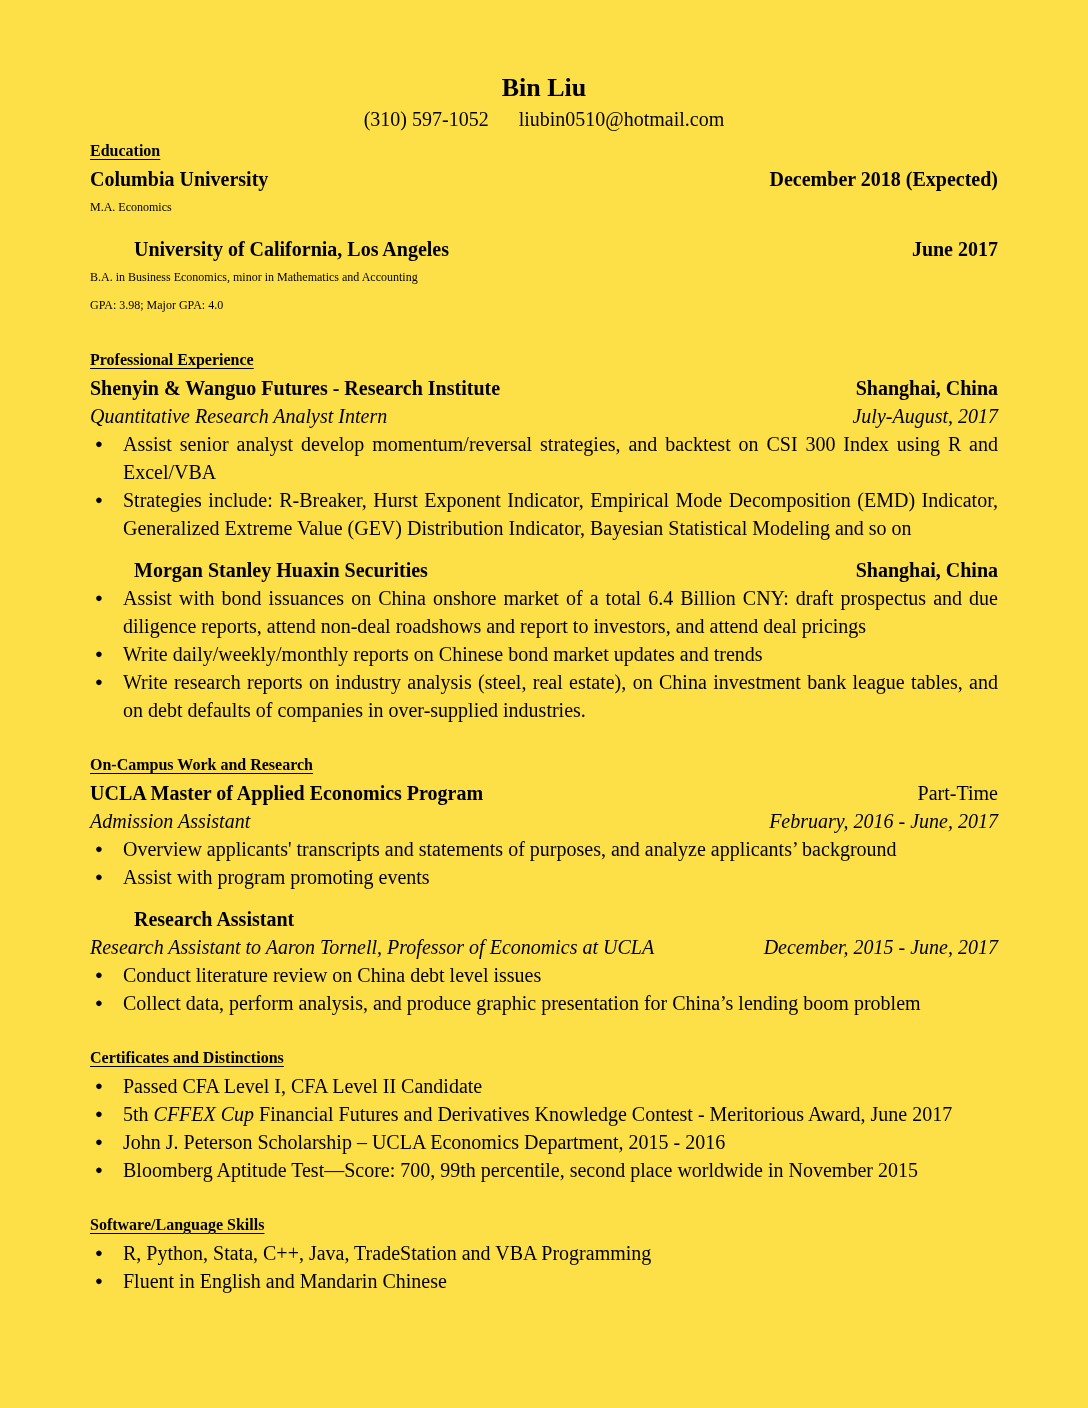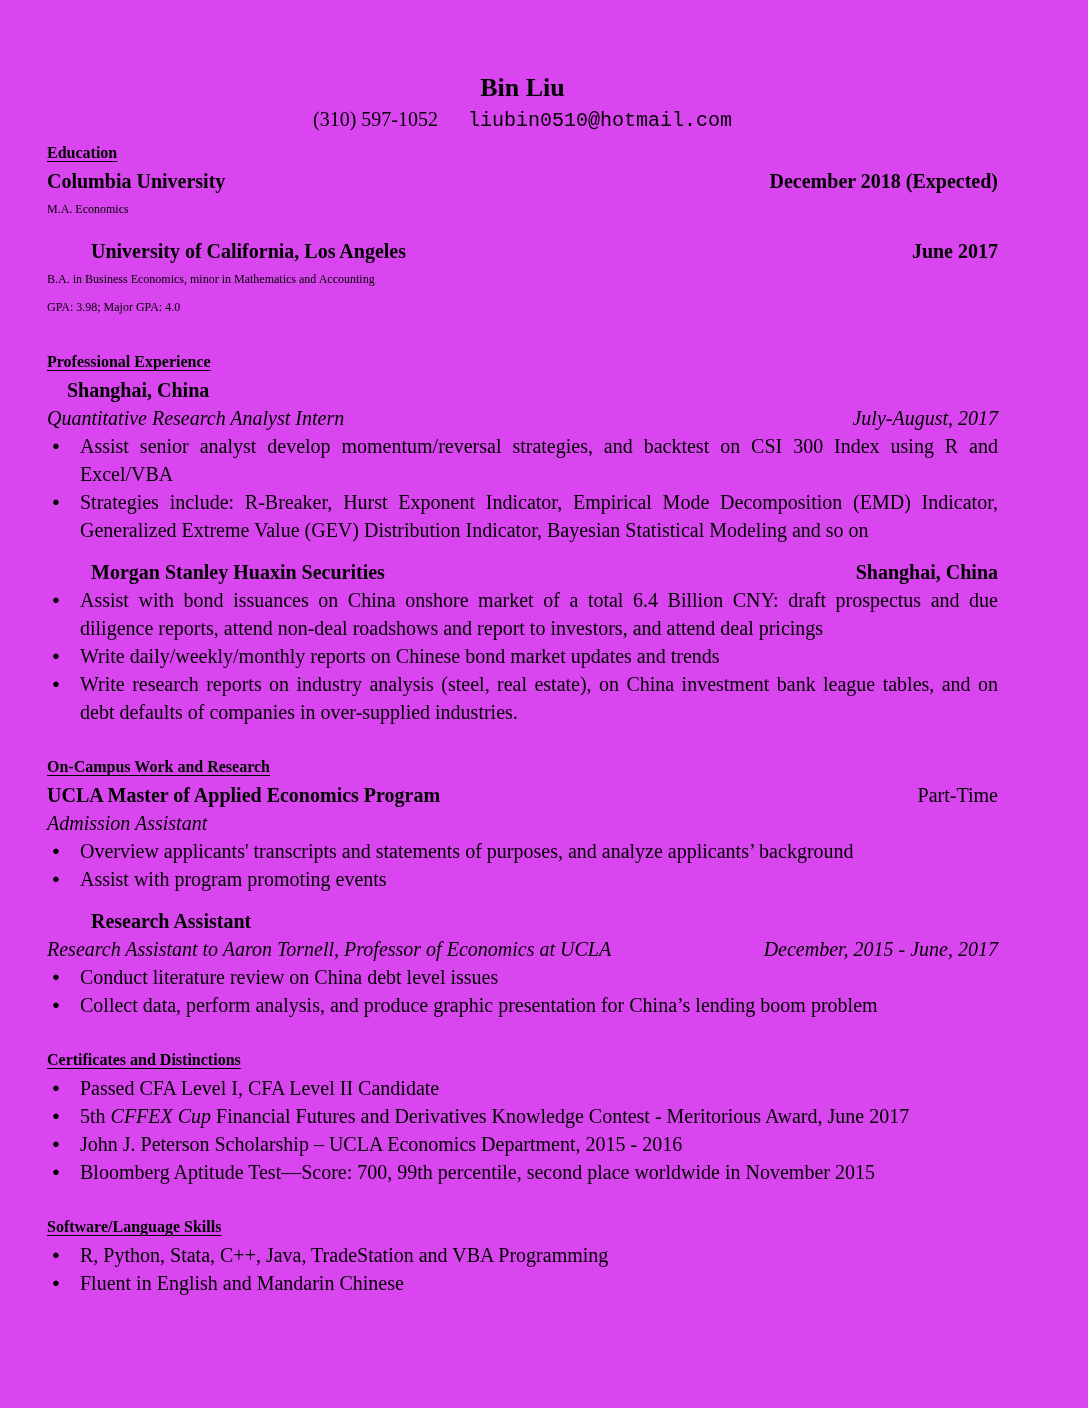--- a/index.html
+++ b/index.html
@@ -7,26 +7,26 @@
   body {
     width: 1088px;
     min-height: 1408px;
     font-family: "Liberation Serif", serif;
     color: #000000;
     -webkit-font-smoothing: antialiased;
   }
   .page {
     width: 1088px;
     min-height: 1408px;
-    background: #d946ef;
-    padding: 72px 90px 40px 47px;
+    background: #fde047;
+    padding: 72px 90px 40px 90px;
   }
   header { text-align: center; font-size: 20px; line-height: 26px; }
   .name { font-size: 26px; font-weight: bold; line-height: 32px; margin-bottom: 2px; }
-  .contact .email { margin-left: 30px; font-family: Liberation Mono, monospace; }
+  .contact .email { margin-left: 30px; }
 
   .section { margin-top: 27px; }
   .section:first-of-type { margin-top: 5px; }
   h2.heading {
     font-size: 16px;
     font-weight: bold;
     line-height: 28px;
     text-decoration: underline;
     text-underline-offset: 3px;
   }
@@ -76,20 +76,21 @@
         <div class="row gap">
           <span class="l-org">University of California, Los Angeles</span>
           <span class="right r-bold">June 2017</span>
         </div>
         <div class="textline">B.A. in Business Economics, minor in Mathematics and Accounting</div>
         <div class="textline">GPA: 3.98; Major GPA: 4.0</div>
       </section>
       <section class="section">
         <h2 class="heading">Professional Experience</h2>
         <div class="row">
+          <span class="l-org">Shenyin &amp; Wanguo Futures - Research Institute</span>
           <span class="right r-bold">Shanghai, China</span>
         </div>
         <div class="row">
           <span class="l-role">Quantitative Research Analyst Intern</span>
           <span class="right r-italic">July-August, 2017</span>
         </div>
         <div class="bullet">
           <span class="dot">●</span>
           <p class="btext"><span>Assist senior analyst develop momentum/reversal strategies, and backtest on CSI 300 Index using R and Excel/VBA</span></p>
         </div>
@@ -115,20 +116,21 @@
         </div>
       </section>
       <section class="section">
         <h2 class="heading">On-Campus Work and Research</h2>
         <div class="row">
           <span class="l-org">UCLA Master of Applied Economics Program</span>
           <span class="right ">Part-Time</span>
         </div>
         <div class="row">
           <span class="l-role">Admission Assistant</span>
+          <span class="right r-italic">February, 2016 - June, 2017</span>
         </div>
         <div class="bullet">
           <span class="dot">●</span>
           <p class="btext"><span>Overview applicants' transcripts and statements of purposes, and analyze applicants’ background</span></p>
         </div>
         <div class="bullet">
           <span class="dot">●</span>
           <p class="btext"><span>Assist with program promoting events</span></p>
         </div>
         <div class="row gap">

